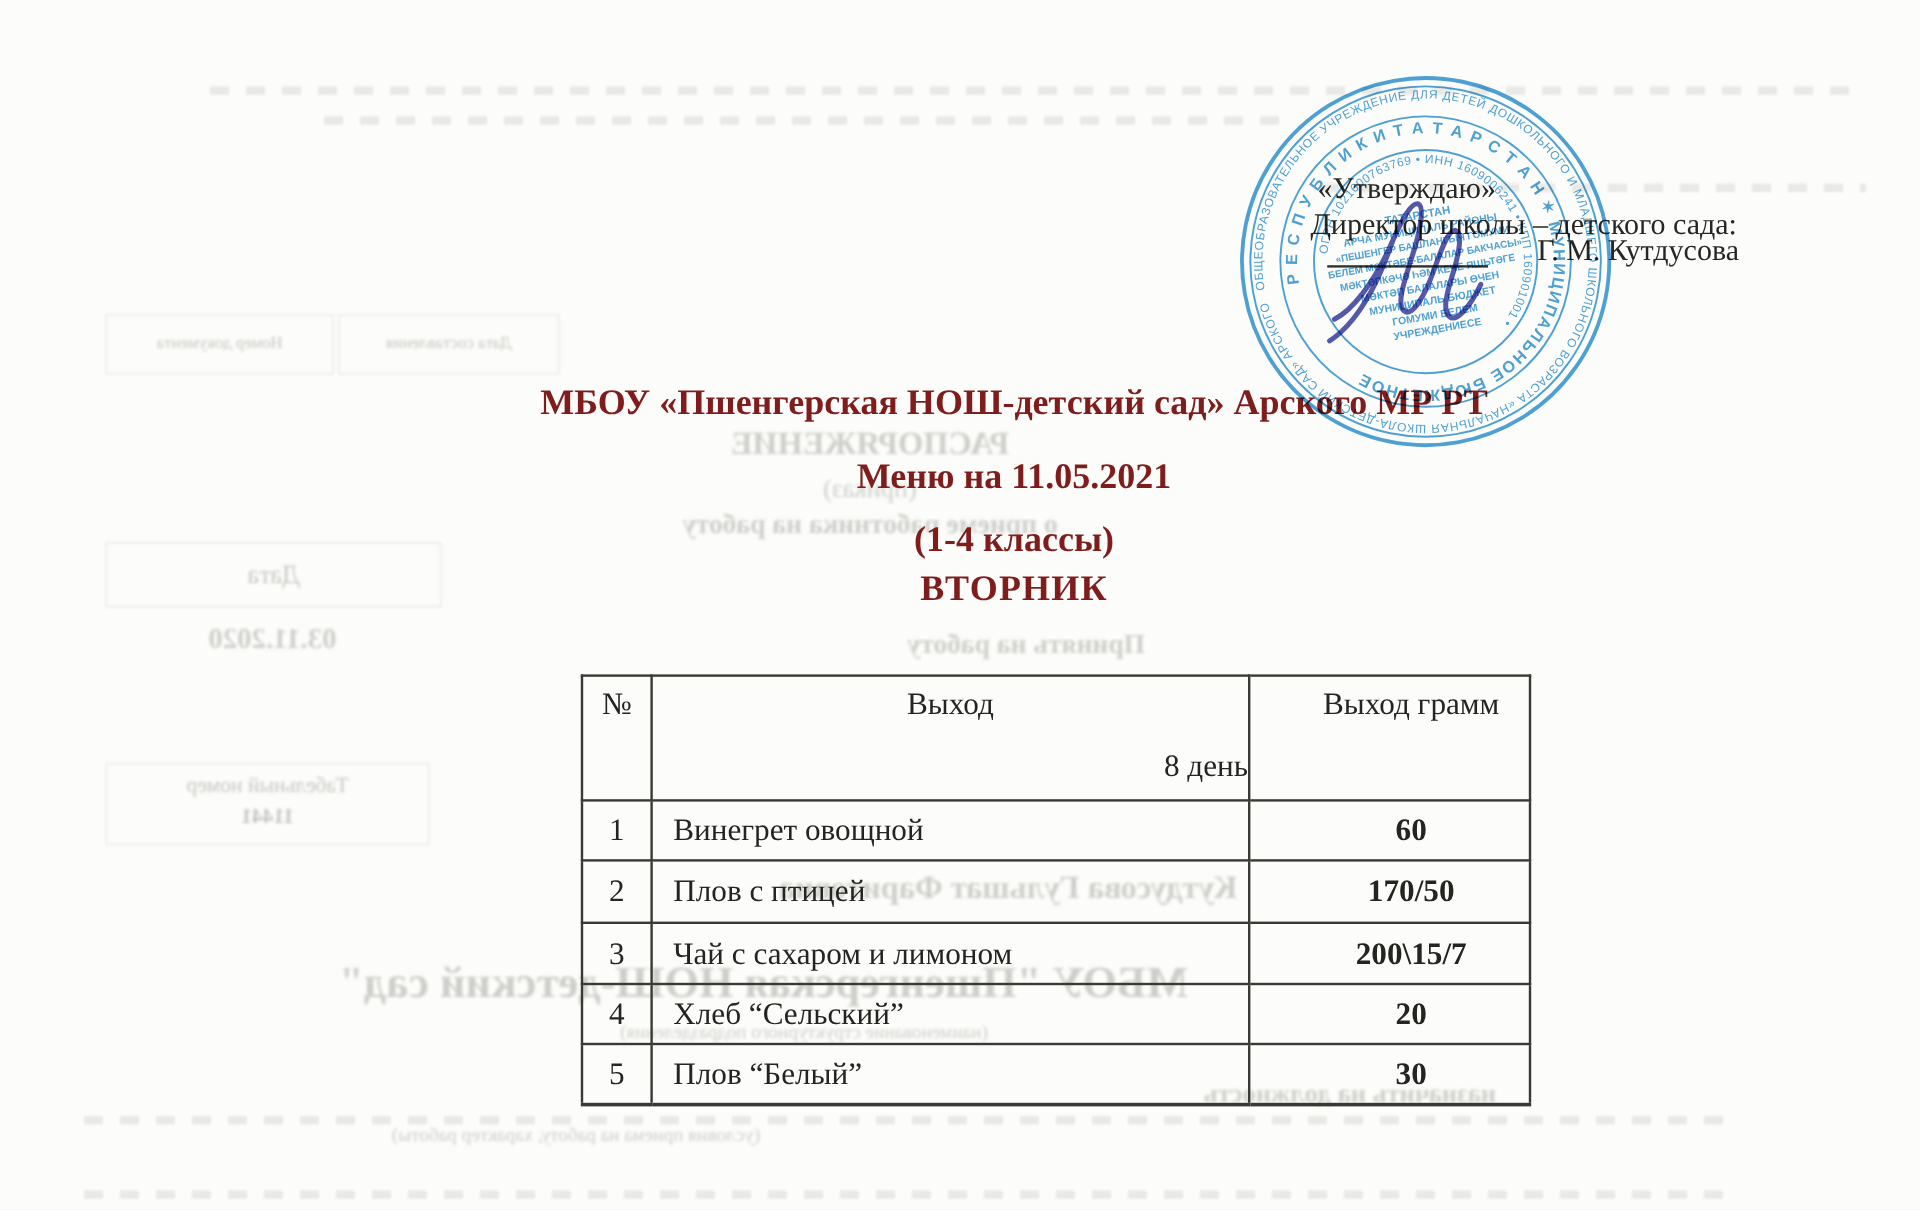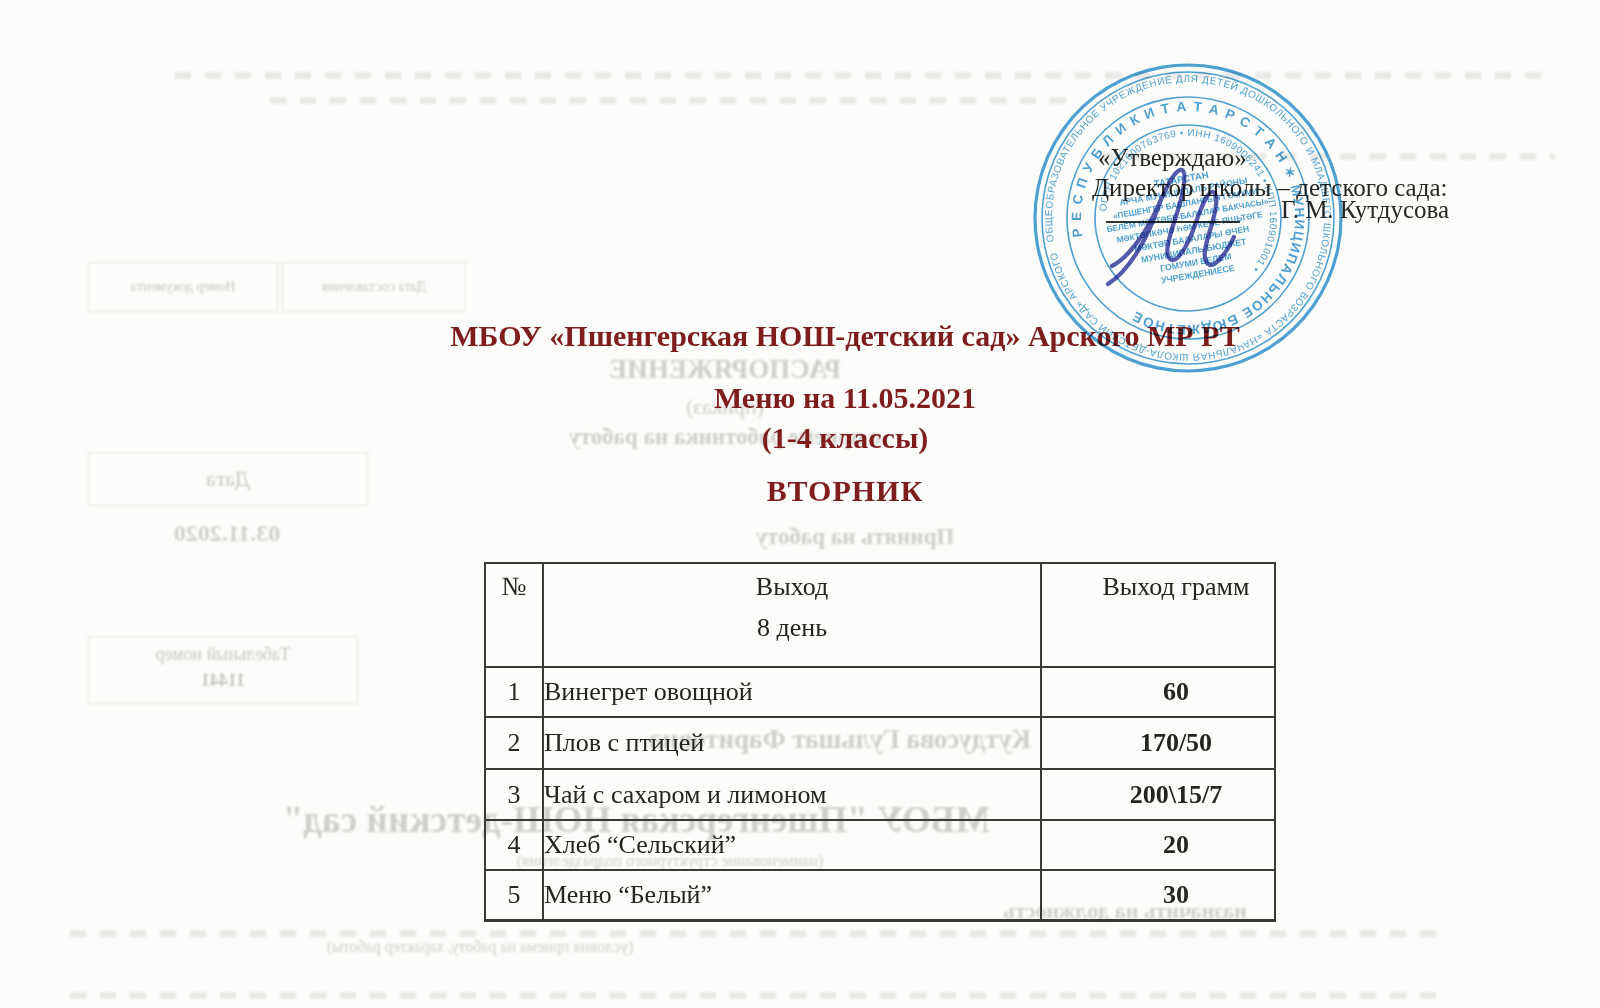--- a/index.html
+++ b/index.html
@@ -32,26 +32,26 @@
     text-align:center;font-weight:bold;font-size:30px;white-space:nowrap;color:#7f1d1d;
   }
   
   table.menu{
     position:absolute;left:484px;top:562px;z-index:2;
     border-collapse:collapse;table-layout:fixed;width:748px;
     font-size:26px;color:#242420;
   }
   table.menu td{border:2px solid #3a3a34;padding:0;}
   table.menu td.c-num{width:56px;text-align:center;}
-  table.menu td.c-dish{width:496px;text-align:left;}
+  table.menu td.c-dish{width:496px;text-align:left;padding-left:17px;}
   table.menu td.c-out{width:196px;text-align:center;font-weight:bold;padding-left:36px;}
   table.menu tr.hdr td{vertical-align:top;text-align:center;height:94px;padding-top:8px;font-weight:normal;}
   table.menu tr.hdr td.c-dish{text-align:center;padding-left:0;}
   table.menu tr.body-row td{height:48px;vertical-align:middle;}
-  .hdr-sub{margin-top:11px;}
+  .hdr-sub{margin-top:22px;text-align:right;}
   table.menu tr:last-child td{border-bottom:3px solid #3a3a34;}
   
   .stamp{position:absolute;left:1026px;top:56px;width:324px;height:324px;z-index:3;
          mix-blend-mode:multiply;opacity:.92;}
   
   .signature{position:absolute;left:1072px;top:146px;width:230px;height:160px;z-index:4;
              mix-blend-mode:multiply;}
 </style>
 </head>
 <body>
@@ -85,21 +85,21 @@
   <div class="ghost" style="left:250px;top:938px;width:460px;font-size:16px;">(условия приема на работу, характер работы)</div>
   <div class="smudge" style="left:70px;top:992px;width:1380px;"></div>
 
   <div class="approval-line" style="left:1098px;top:128px;margin-top:16px;">«Утверждаю»</div>
   <div class="approval-line" style="left:1092px;top:174px;">Директор школы – детского сада:</div>
   <div class="sig-underline" style="left:1106px;top:221px;"></div>
   <div class="approval-line" style="left:1281px;top:196px;">Г. М. Кутдусова</div>
 
   <div class="headline" style="top:319px;">МБОУ «Пшенгерская НОШ-детский сад» Арского МР РТ</div>
   <div class="headline" style="top:381px;">Меню на 11.05.2021</div>
-  <div class="headline" style="top:421px;">(1-4 классы)</div>
+  <div class="headline" style="top:433px;">(1-4 классы)</div>
   <div class="headline" style="top:474px;letter-spacing:1px;">ВТОРНИК</div>
 
   <table class="menu">
     <tbody>
       <tr class="hdr">
         <td class="c-num"><span>№</span></td>
         <td class="c-dish">
           <div>Выход</div>
           <div class="hdr-sub">8 день</div>
         </td>
@@ -120,21 +120,21 @@
         <td class="c-dish">Чай с сахаром и лимоном</td>
         <td class="c-out">200\15/7</td>
       </tr>
       <tr class="body-row" style="height:46px;">
         <td class="c-num">4</td>
         <td class="c-dish">Хлеб “Сельский”</td>
         <td class="c-out">20</td>
       </tr>
       <tr class="body-row" style="height:46px;">
         <td class="c-num">5</td>
-        <td class="c-dish">Меню “Белый”</td>
+        <td class="c-dish">Плов “Белый”</td>
         <td class="c-out">30</td>
       </tr>
     </tbody>
   </table>
 
   <div class="stamp">
     <svg width="324" height="324" viewBox="0 0 324 324">
       <defs>
         <path id="ringOuter" d="M 26,162 A 136,136 0 1 1 298,162 A 136,136 0 1 1 26,162"></path>
         <path id="ringMain" d="M 55,162 A 107,107 0 1 1 269,162 A 107,107 0 1 1 55,162"></path>

